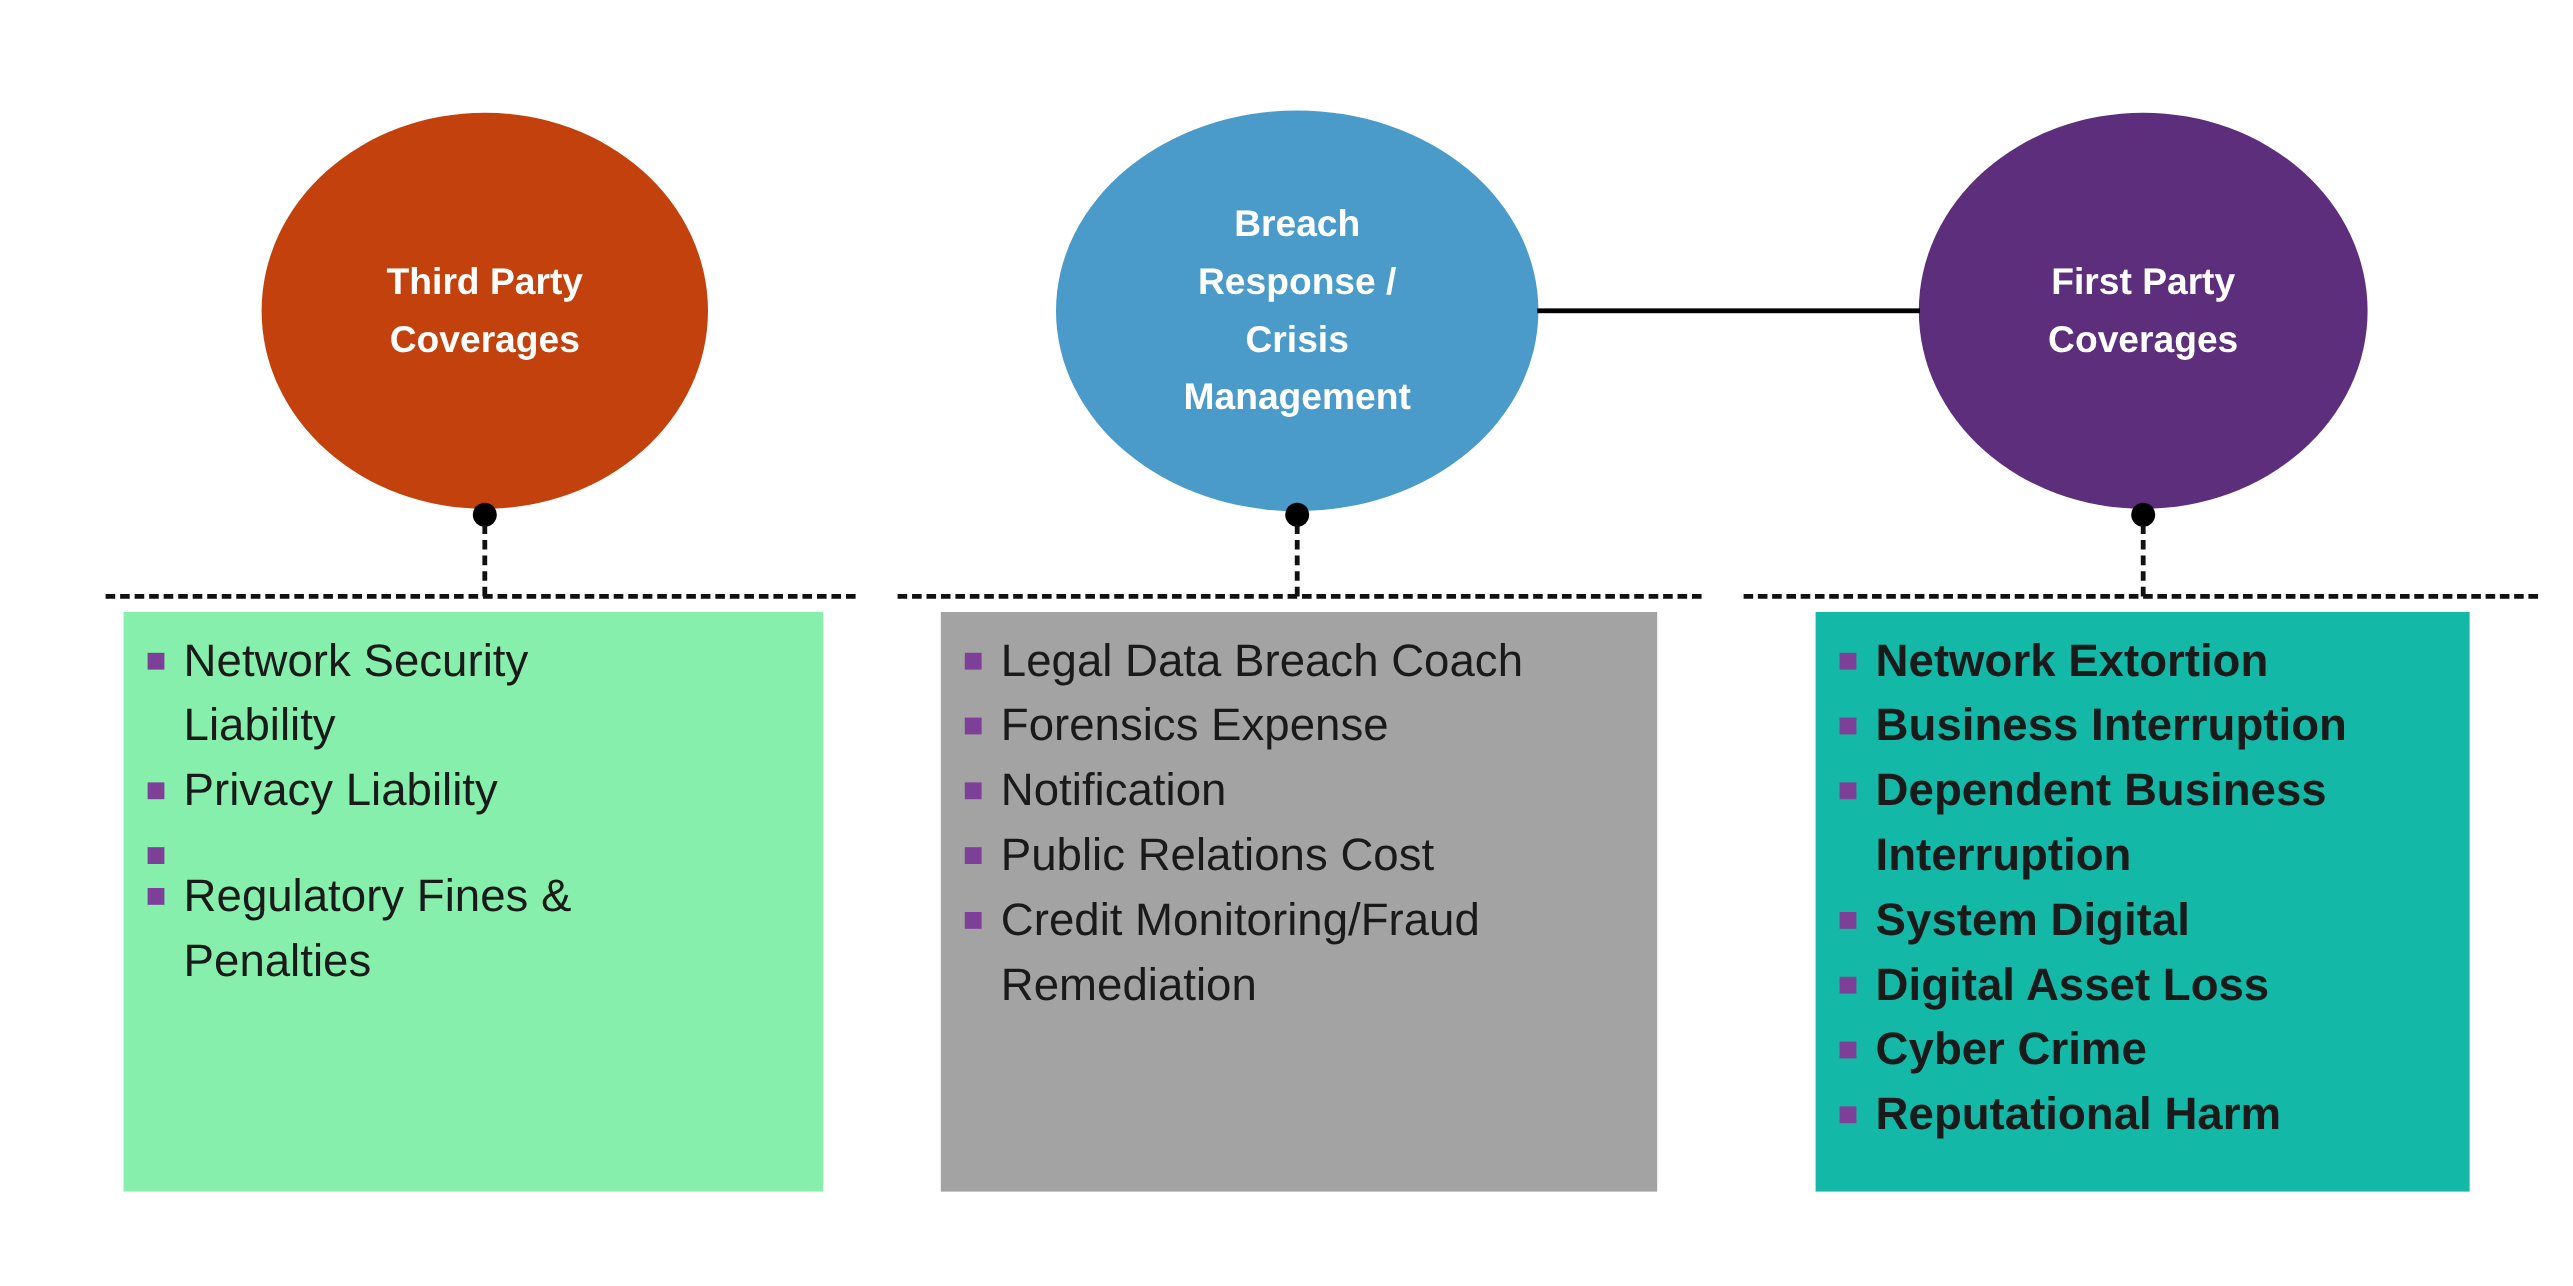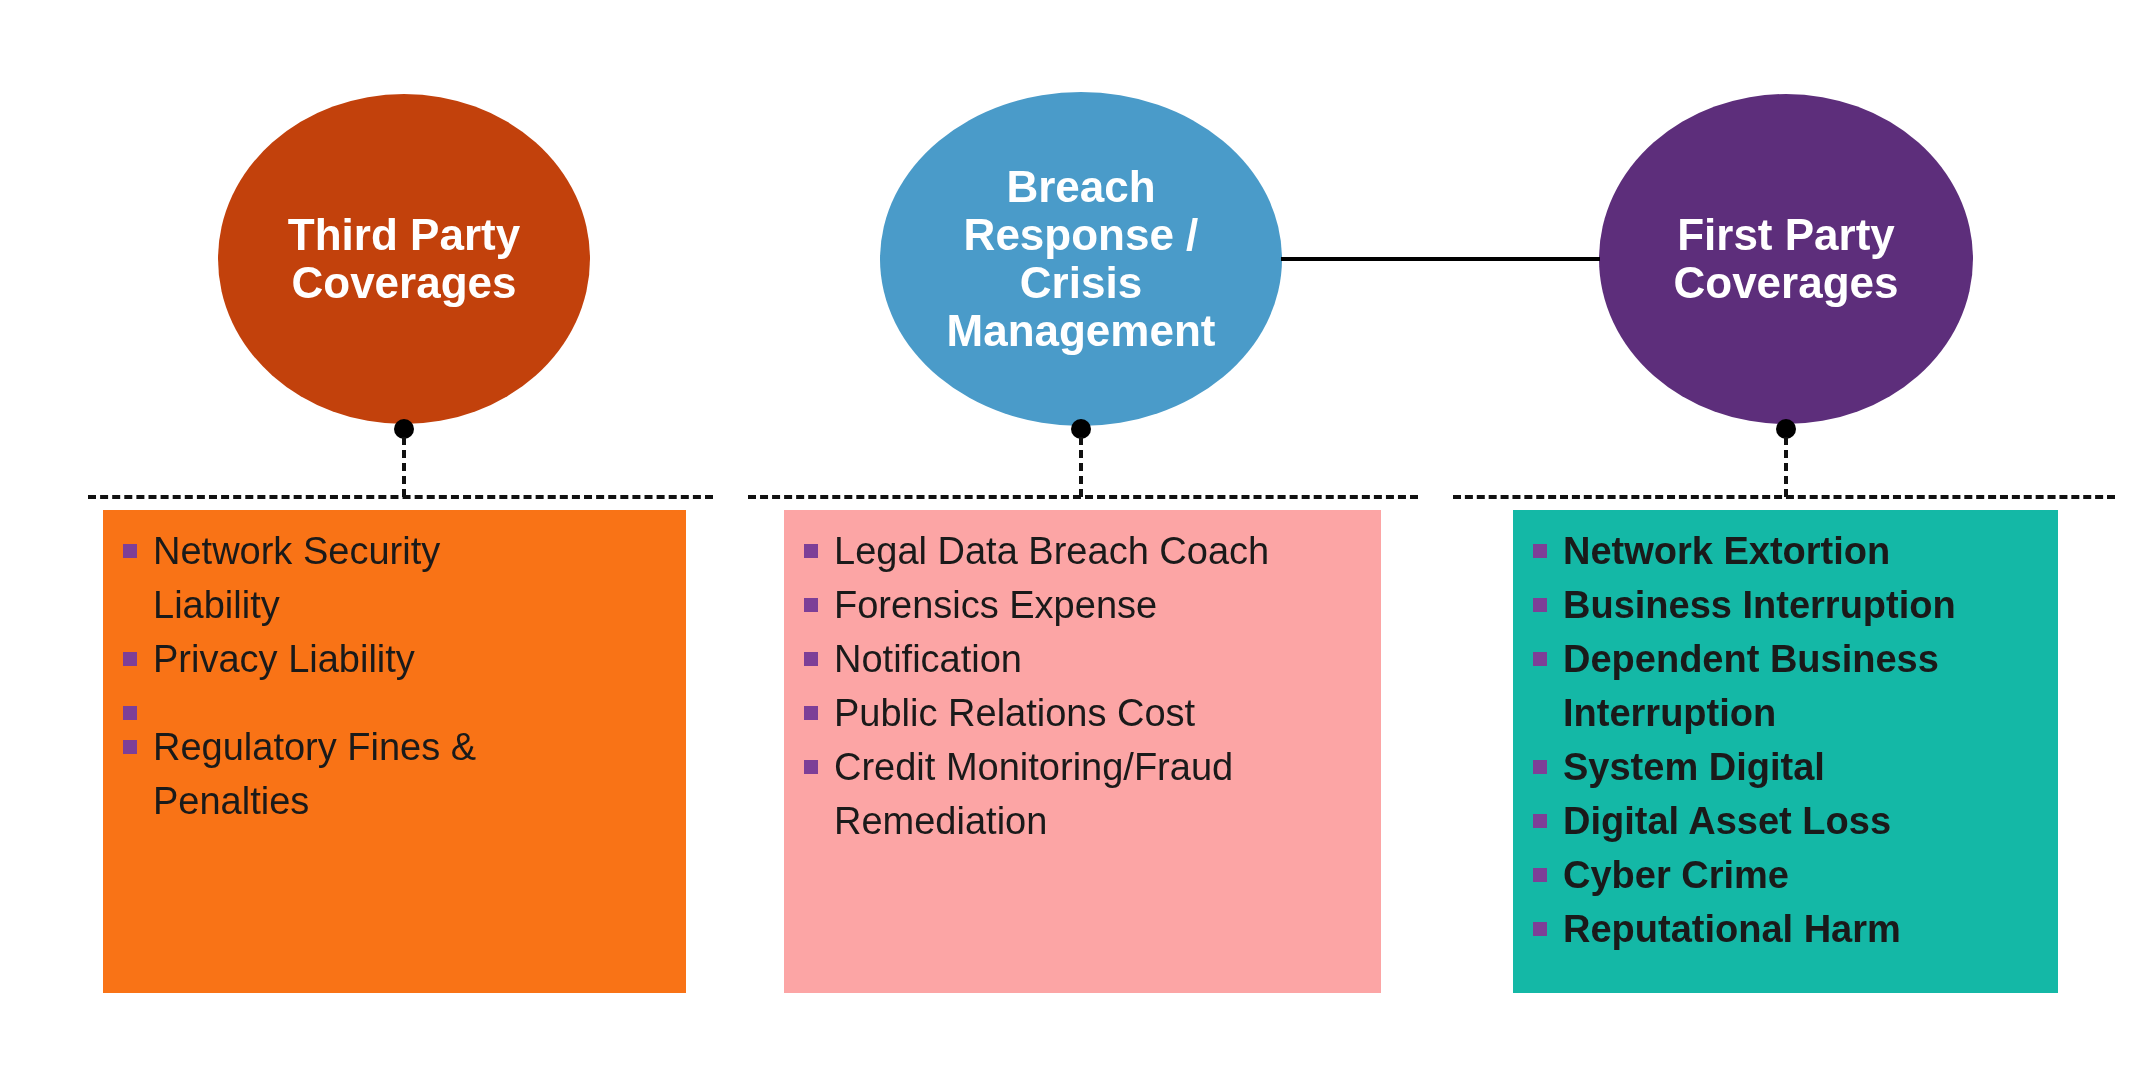--- a/index.html
+++ b/index.html
@@ -17,21 +17,21 @@
     border-radius:50%;
     display:flex; align-items:center; justify-content:center;
     text-align:center;
   }
   .e1 { left:218px; top:94px;  width:372px; height:330px; }
   .e2 { left:880px; top:92px;  width:402px; height:334px; }
   .e3 { left:1599px; top:94px; width:374px; height:330px; }
   .circle-label {
     color:#ffffff;
     font-weight:bold;
-    font-size:44px;
+    font-size:31px;
     line-height:48px;
     white-space:pre-line;
   }
 
   
   .dot {
     position:absolute;
     width:20px; height:20px;
     background:#000;
     border-radius:50%;
@@ -118,21 +118,21 @@
   <div class="dot dot3"></div>
 
   <div class="vdash v1"></div>
   <div class="vdash v2"></div>
   <div class="vdash v3"></div>
 
   <div class="hdash h1"></div>
   <div class="hdash h2"></div>
   <div class="hdash h3"></div>
 
-  <div class="box b1" style="background-color: #f97316;">
+  <div class="box b1" style="background-color: #86efac;">
     <ul>
         <li>
           <span class="bullet" style="background-color: rgb(125, 63, 151);"></span>
           <span class="item-text">Network Security
 Liability</span>
         </li>
         <li>
           <span class="bullet" style="background-color: rgb(125, 63, 151);"></span>
           <span class="item-text">Privacy Liability</span>
         </li>
@@ -140,21 +140,21 @@
           <span class="bullet" style="background-color: rgb(125, 63, 151);"></span>
         </li>
         <li>
           <span class="bullet" style="background-color: rgb(125, 63, 151);"></span>
           <span class="item-text">Regulatory Fines &amp;
 Penalties</span>
         </li>
       </ul>
   </div>
 
-  <div class="box b2" style="background-color: #fca5a5;">
+  <div class="box b2" style="background-color: #a3a3a3;">
     <ul>
         <li>
           <span class="bullet" style="background-color: rgb(125, 63, 151);"></span>
           <span class="item-text">Legal Data Breach Coach</span>
         </li>
         <li>
           <span class="bullet" style="background-color: rgb(125, 63, 151);"></span>
           <span class="item-text">Forensics Expense</span>
         </li>
         <li>

